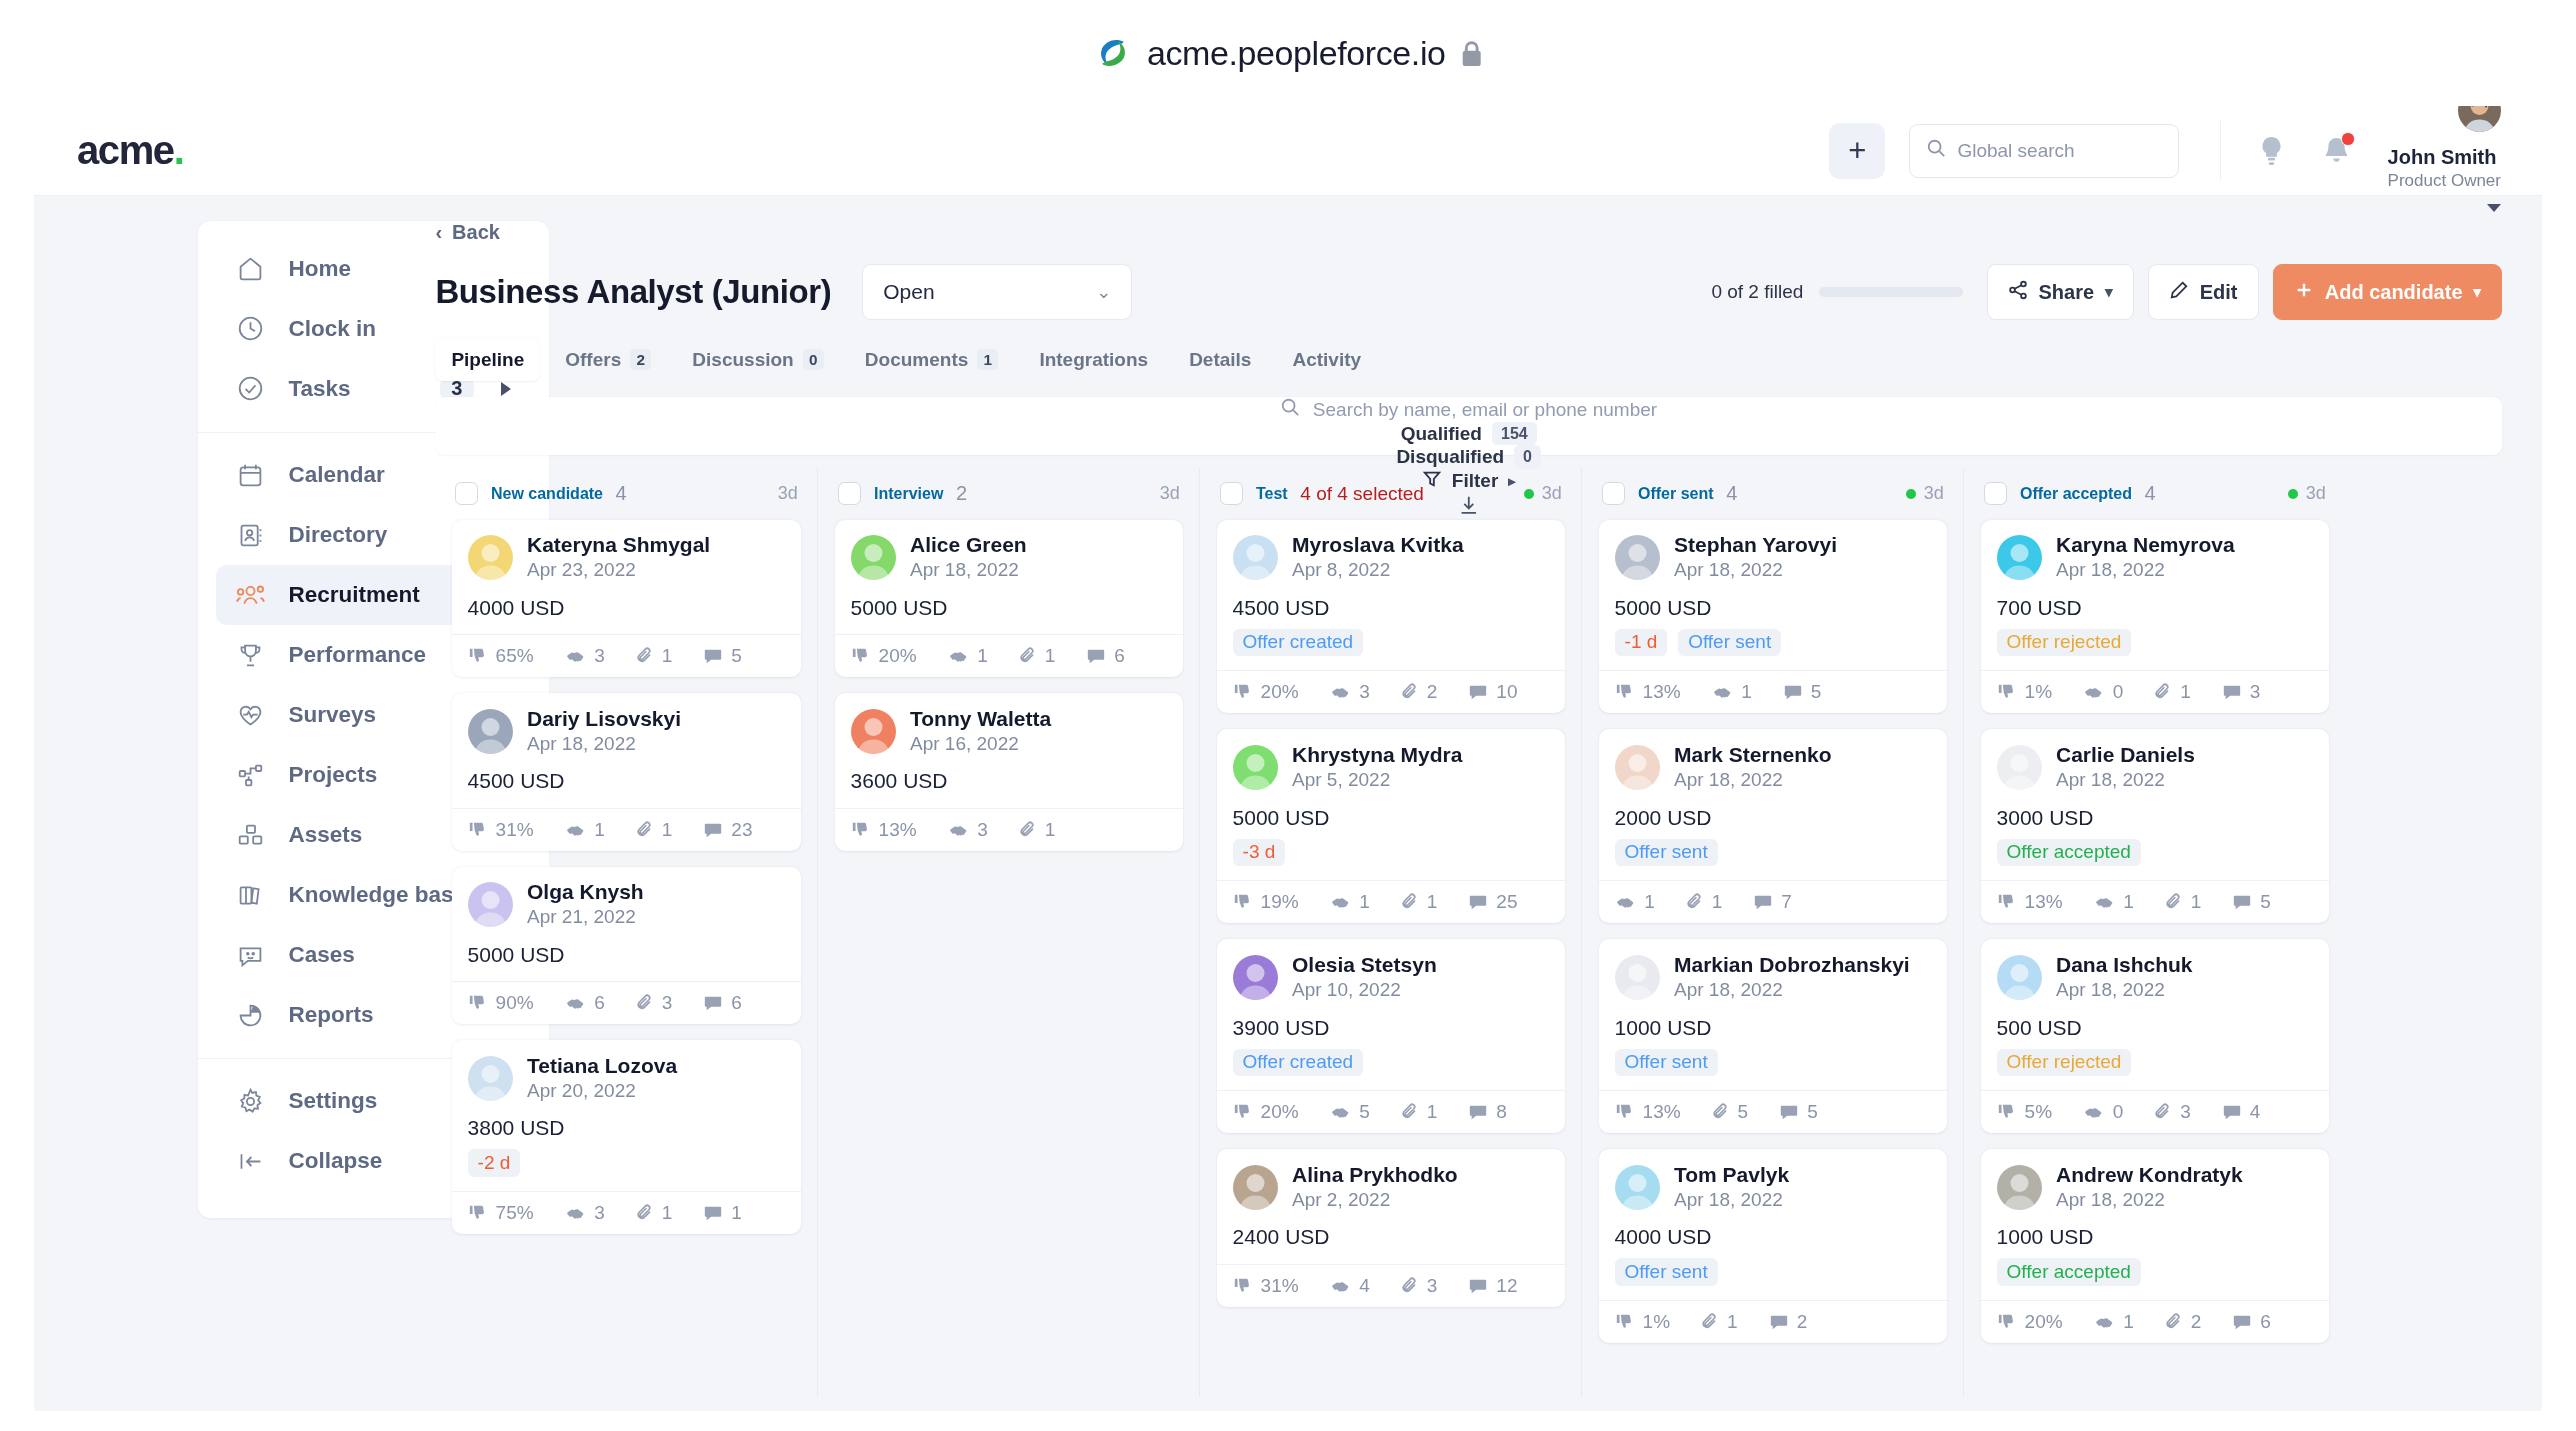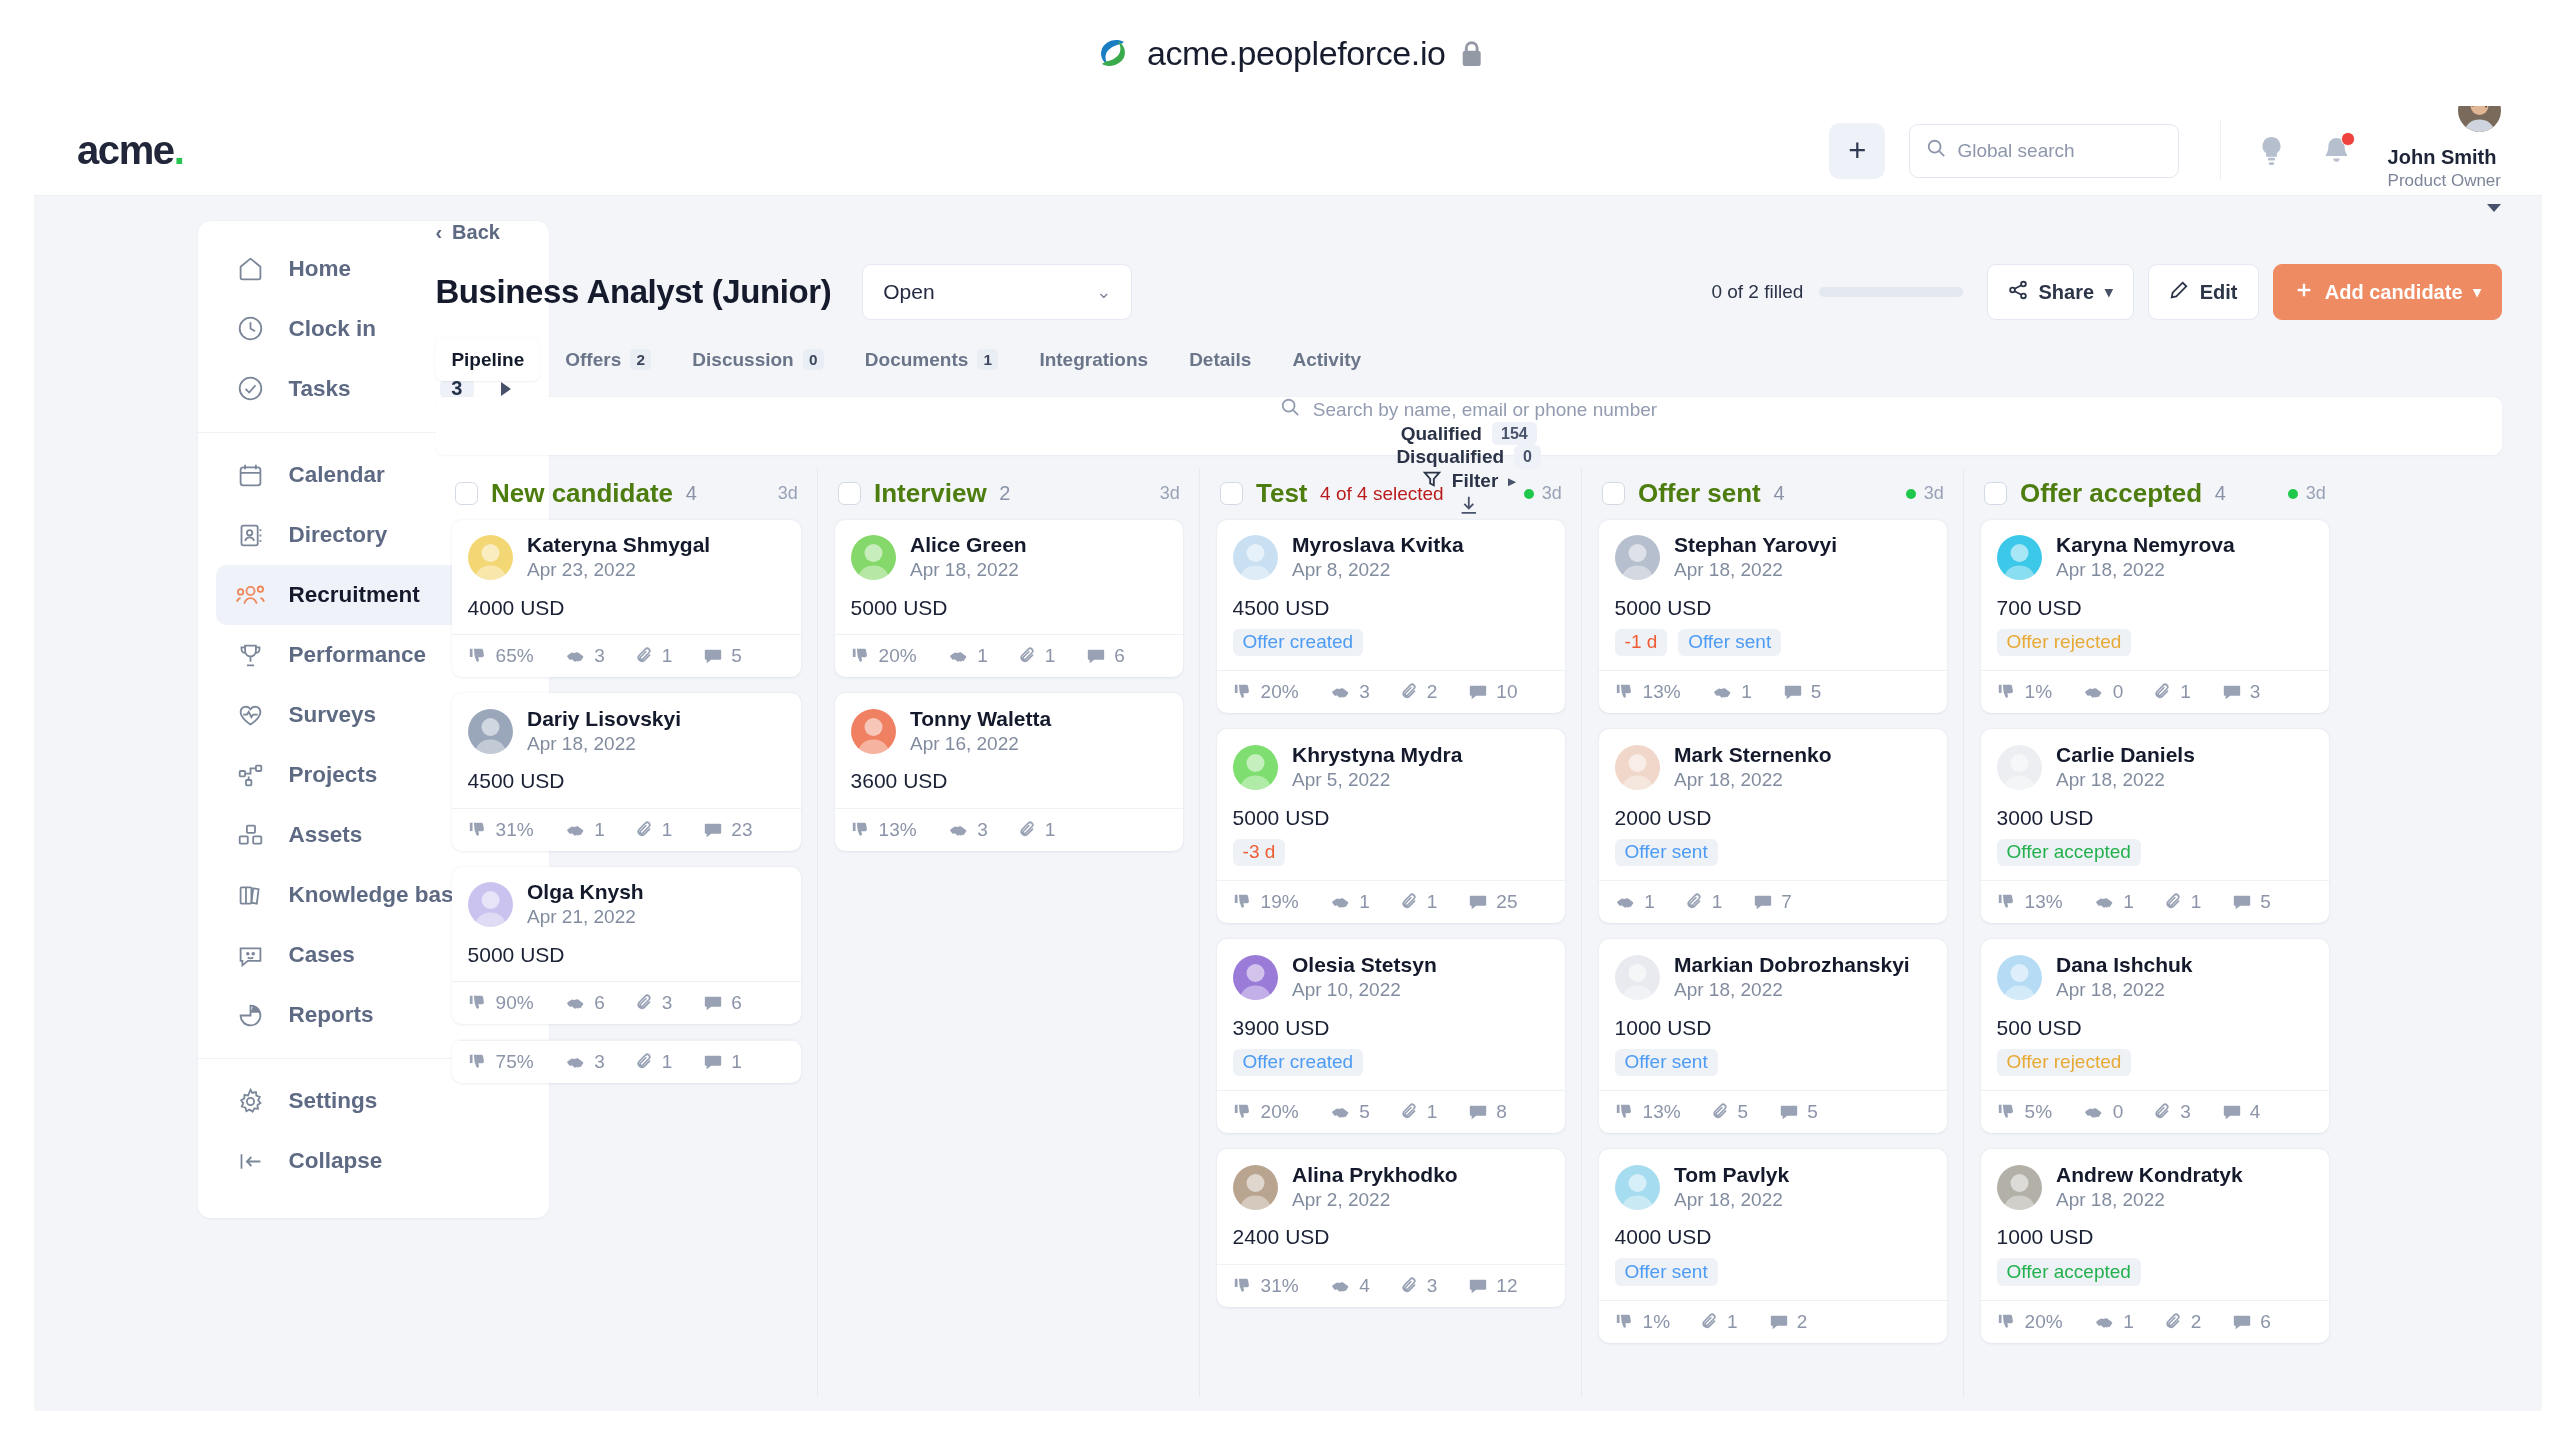--- a/index.html
+++ b/index.html
@@ -127,21 +127,21 @@
   .tool { display:flex; align-items:center; gap:10px; padding: 0 20px; height:58px; font-size:19px; font-weight:700; color:#2b3347; }
   .tool .pill { background:#eef1f7; color:#49536b; font-size:16px; font-weight:700; border-radius:5.4px; padding:2.7px 9px; }
   .tool.icon { padding: 0 21.6px; color:#49536b; }
 
   
   .board { display:flex; margin-top: 12.6px; height: calc(100% - 261px); }
   .col { width: 382px; flex: 0 0 382px; padding: 0 3.6px; }
   .col + .col { border-left: 0.9px solid #e6eaf1; }
   .colhead { display:flex; align-items:center; gap: 12.6px; height: 52px; padding: 0 16px; }
   .chk { width: 23.4px; height: 23.4px; border-radius: 6.3px; border: 1.4px solid #d3d9e4; background:#fff; flex:0 0 23.4px; }
-  .colname { font-size: 26px; font-weight: 700; color: #4d7c0f; }
+  .colname { font-size: 16px; font-weight: 700; color: #0369a1; }
   .colcount { font-size: 20px; color: #8a93a8; }
   .colsel { font-size: 19px; color: #b91c1c; }
   .coltime { margin-left:auto; display:flex; align-items:center; gap:8px; font-size:18px; color:#98a1b5; }
   .greendot { width:10px;height:10px;border-radius:50%; background:#1fc84b; }
 
   .cards { padding: 0 12.6px; }
   .card {
     background:#fff; border-radius: 10px; margin-bottom: 16px;
     box-shadow: 0 0.9px 2.7px rgba(24,39,75,.09);
     overflow: hidden;
@@ -684,20 +684,37 @@
                     <span>
                       <svg width="20" height="20" viewBox="0 0 22 22" fill="#99a2b4">
                         <path d="M3 4h16a1 1 0 0 1 1 1v9a1 1 0 0 1-1 1H9l-5 4v-4H3a1 1 0 0 1-1-1V5a1 1 0 0 1 1-1z"></path>
                       </svg>
                     </span>
                     <span>6</span>
                   </span>
                 </div>
               </div>
               <div class="card">
+                <div class="top">
+                  <div class="cand">
+                    <span class="ava"><svg width="45" height="45" viewBox="0 0 50 50">
+                        <rect width="50" height="50" fill="#cfe0f0"></rect>
+                        <circle cx="25" cy="20" r="10" fill="rgba(255,255,255,.55)"></circle>
+                        <path d="M7 50c2-11 9-16 18-16s16 5 18 16z" fill="rgba(255,255,255,.4)"></path>
+                      </svg></span>
+                    <span>
+                      <div class="nm">Tetiana Lozova</div>
+                      <div class="dt">Apr 20, 2022</div>
+                    </span>
+                  </div>
+                  <div class="salary">3800 USD</div>
+                  <div class="tagrow">
+                    <span class="tag overdue">-2 d</span>
+                  </div>
+                </div>
                 <div class="meta">
                   <span class="mi">
                     <span>
                       <svg width="20" height="20" viewBox="0 0 22 22" fill="#99a2b4">
                         <path d="M2 3h3v9H2zM6.5 3h8.2c1 0 1.8.7 1.9 1.6l.9 5.6c.2 1.1-.7 2.1-1.8 2.1h-4.3l.6 3c.2 1-.5 1.9-1.5 1.9-.6 0-1.1-.4-1.3-1l-1.9-5z"></path>
                       </svg>
                     </span>
                     <span>75%</span>
                   </span>
                   <span class="mi">

